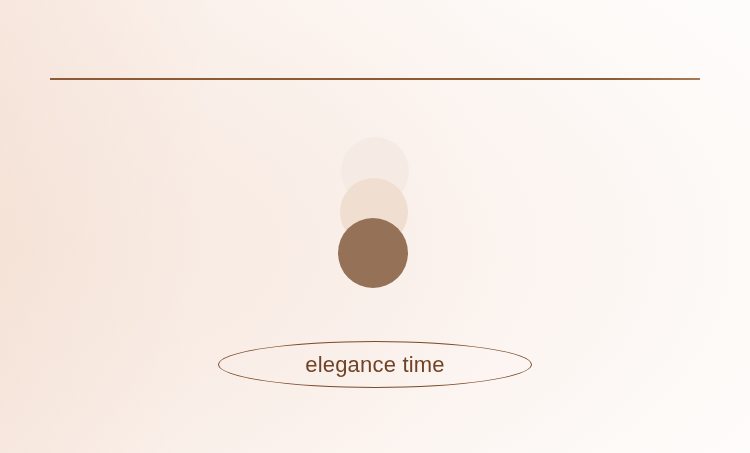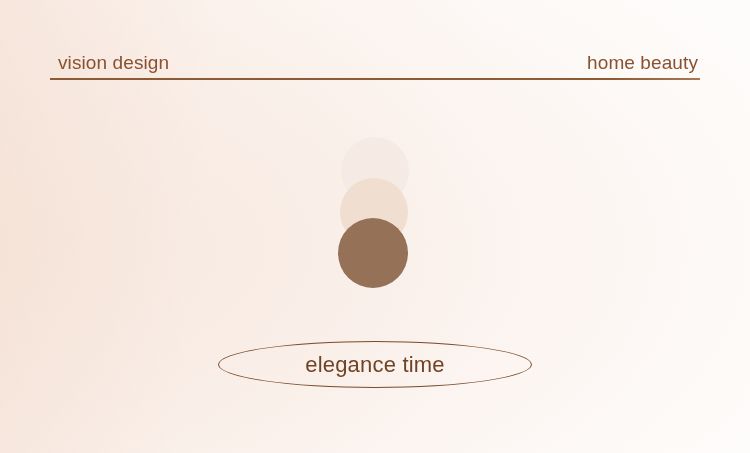--- a/index.html
+++ b/index.html
@@ -122,22 +122,20 @@
     white-space: nowrap;
     text-align: center;
   }
 </style>
 </head>
 <body>
 
 <div id="poster">
 
   <div class="header">
-    <div class="header-label left">vision design</div>
-    <div class="header-label right">home beauty</div>
     <div class="header-rule"></div>
   </div>
 
   <div class="circle-stack">
     <div class="circle top"></div>
     <div class="circle middle"></div>
     <div class="circle bottom"></div>
   </div>
 
   <div class="badge">

